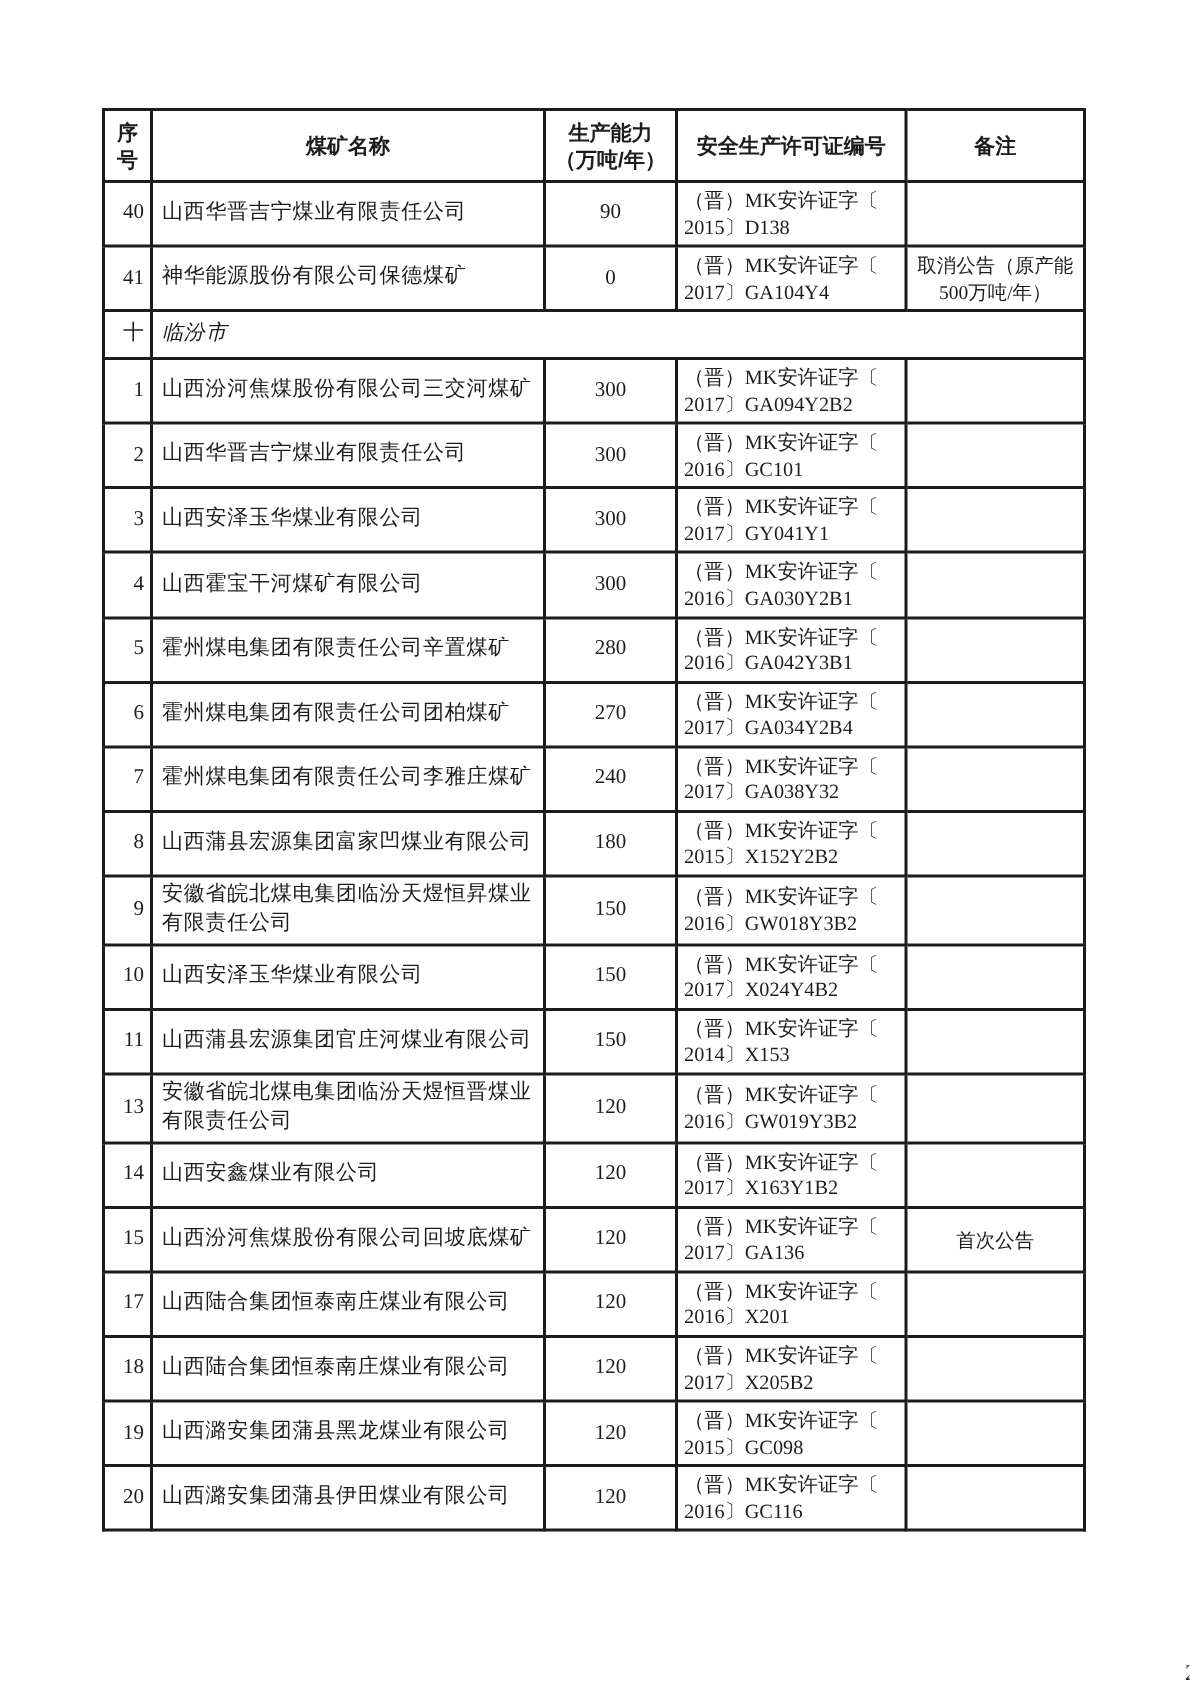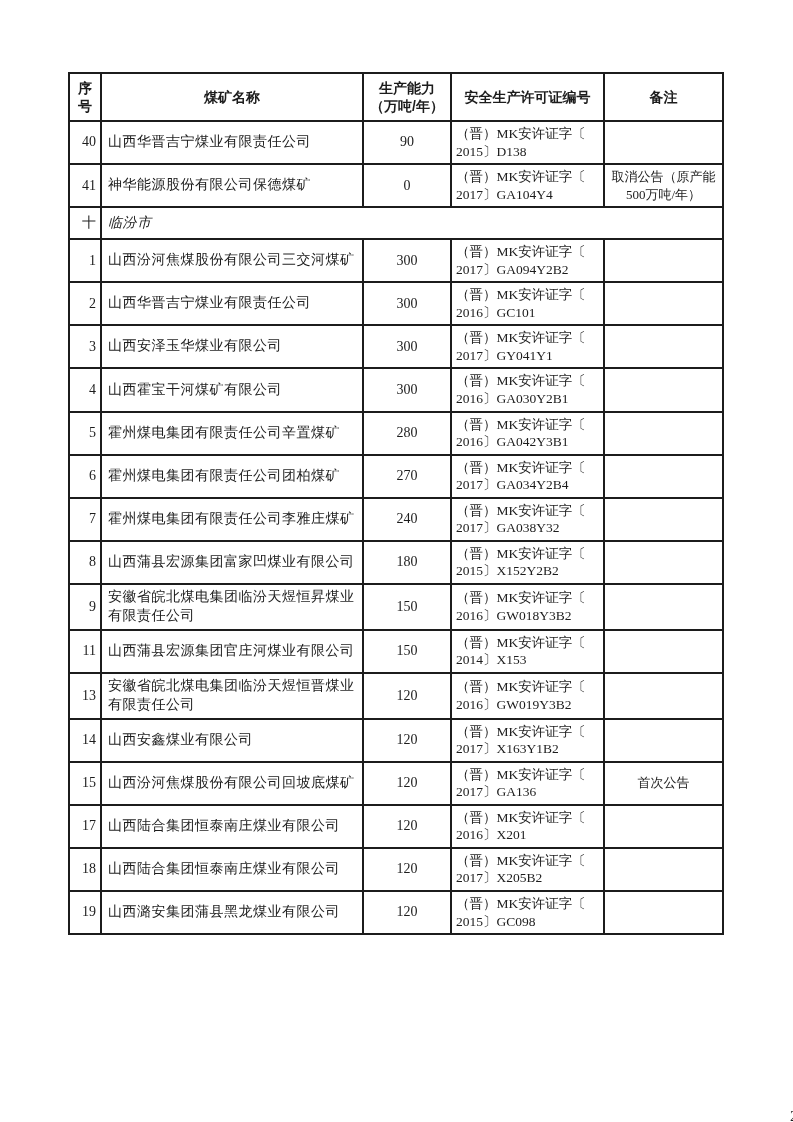--- a/index.html
+++ b/index.html
@@ -190,20 +190,27 @@
         <td class="cell-remark"></td>
       </tr>
       <tr>
         <td class="cell-no">9</td>
         <td class="cell-name">安徽省皖北煤电集团临汾天煜恒昇煤业有限责任公司</td>
         <td class="cell-cap">150</td>
         <td class="cell-lic">（晋）MK安许证字〔<br>2016〕GW018Y3B2</td>
         <td class="cell-remark"></td>
       </tr>
       <tr>
+        <td class="cell-no">10</td>
+        <td class="cell-name">山西安泽玉华煤业有限公司</td>
+        <td class="cell-cap">150</td>
+        <td class="cell-lic">（晋）MK安许证字〔<br>2017〕X024Y4B2</td>
+        <td class="cell-remark"></td>
+      </tr>
+      <tr>
         <td class="cell-no">11</td>
         <td class="cell-name">山西蒲县宏源集团官庄河煤业有限公司</td>
         <td class="cell-cap">150</td>
         <td class="cell-lic">（晋）MK安许证字〔<br>2014〕X153</td>
         <td class="cell-remark"></td>
       </tr>
       <tr>
         <td class="cell-no">13</td>
         <td class="cell-name">安徽省皖北煤电集团临汾天煜恒晋煤业有限责任公司</td>
         <td class="cell-cap">120</td>
@@ -238,16 +245,23 @@
         <td class="cell-lic">（晋）MK安许证字〔<br>2017〕X205B2</td>
         <td class="cell-remark"></td>
       </tr>
       <tr>
         <td class="cell-no">19</td>
         <td class="cell-name">山西潞安集团蒲县黑龙煤业有限公司</td>
         <td class="cell-cap">120</td>
         <td class="cell-lic">（晋）MK安许证字〔<br>2015〕GC098</td>
         <td class="cell-remark"></td>
       </tr>
+      <tr>
+        <td class="cell-no">20</td>
+        <td class="cell-name">山西潞安集团蒲县伊田煤业有限公司</td>
+        <td class="cell-cap">120</td>
+        <td class="cell-lic">（晋）MK安许证字〔<br>2016〕GC116</td>
+        <td class="cell-remark"></td>
+      </tr>
     </tbody>
 </table>
 
 <div class="page-number">26</div>
 
 </body></html>

